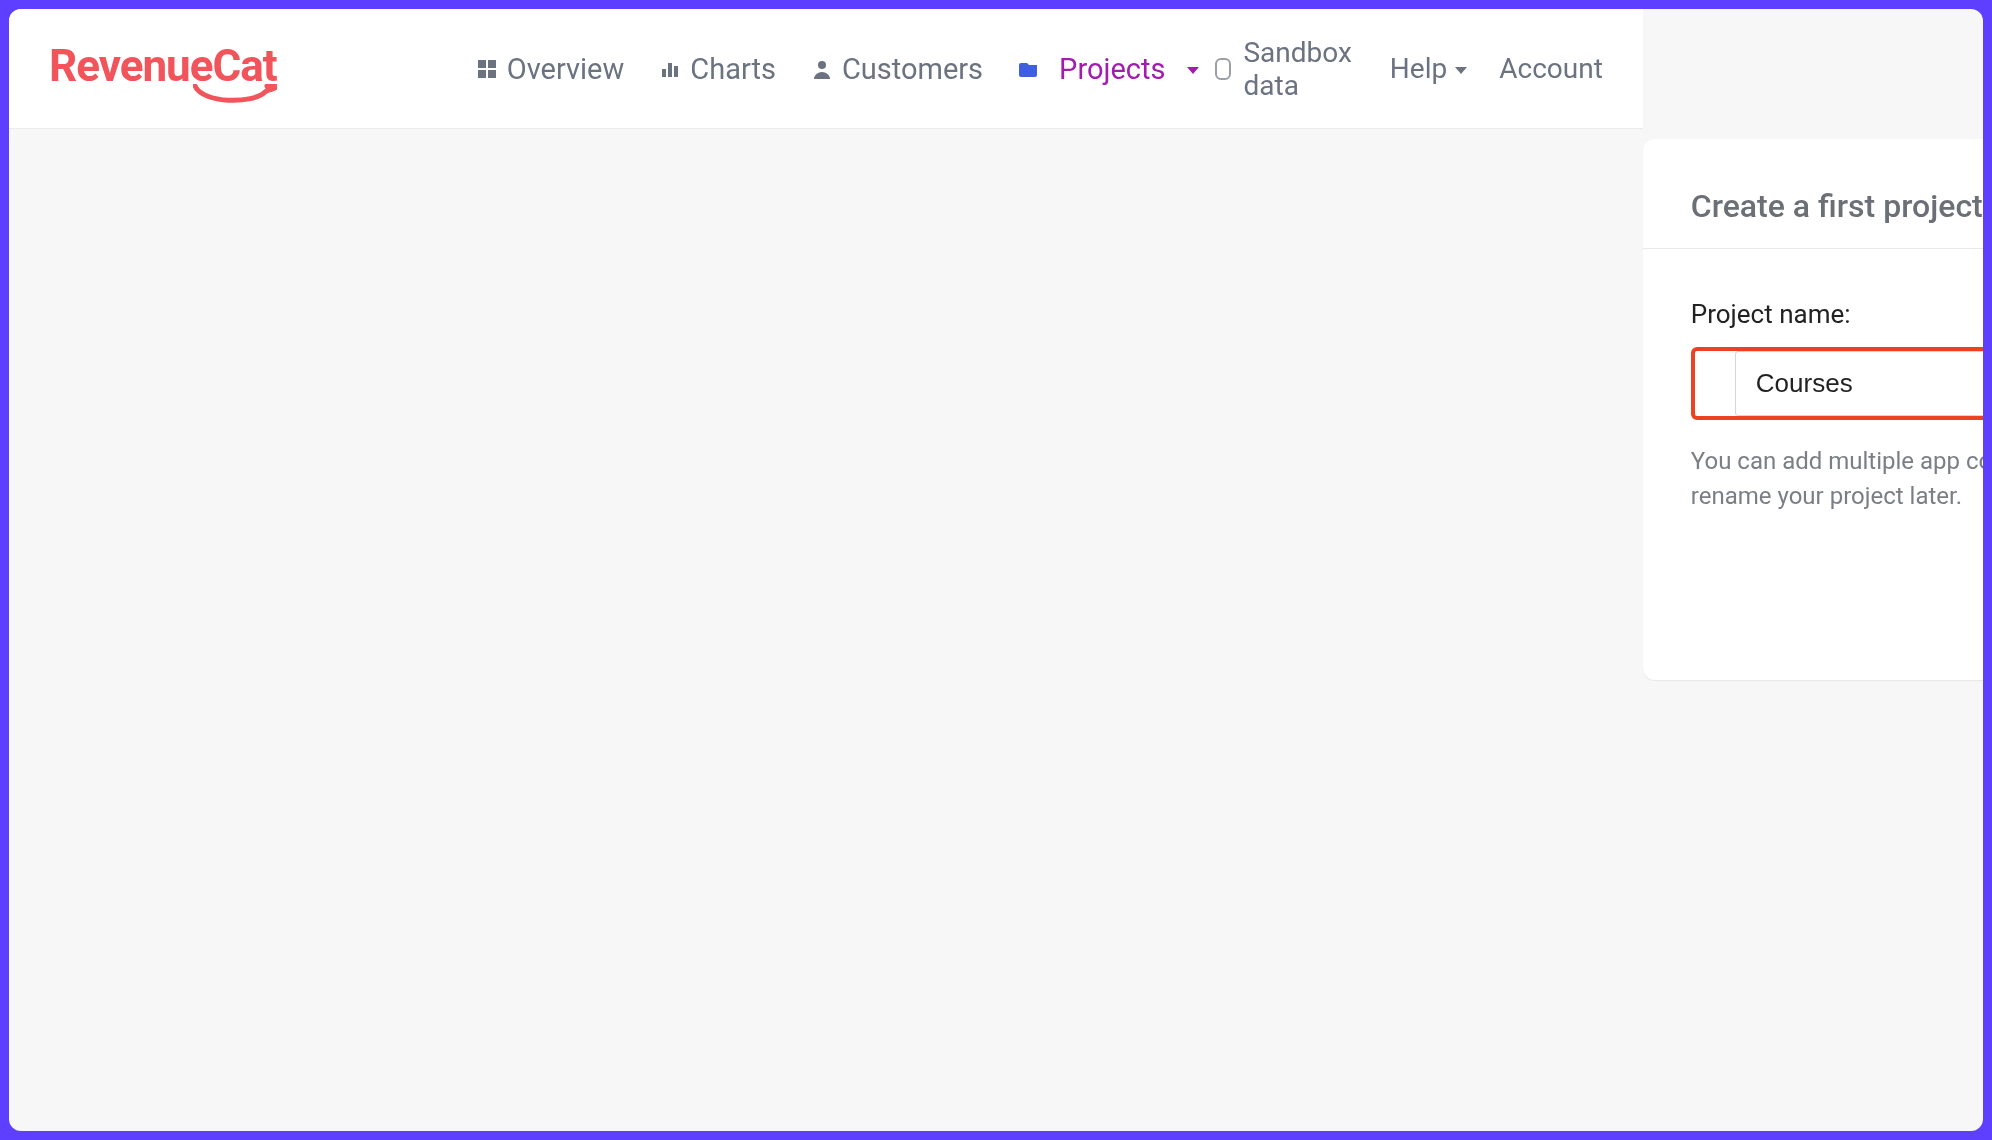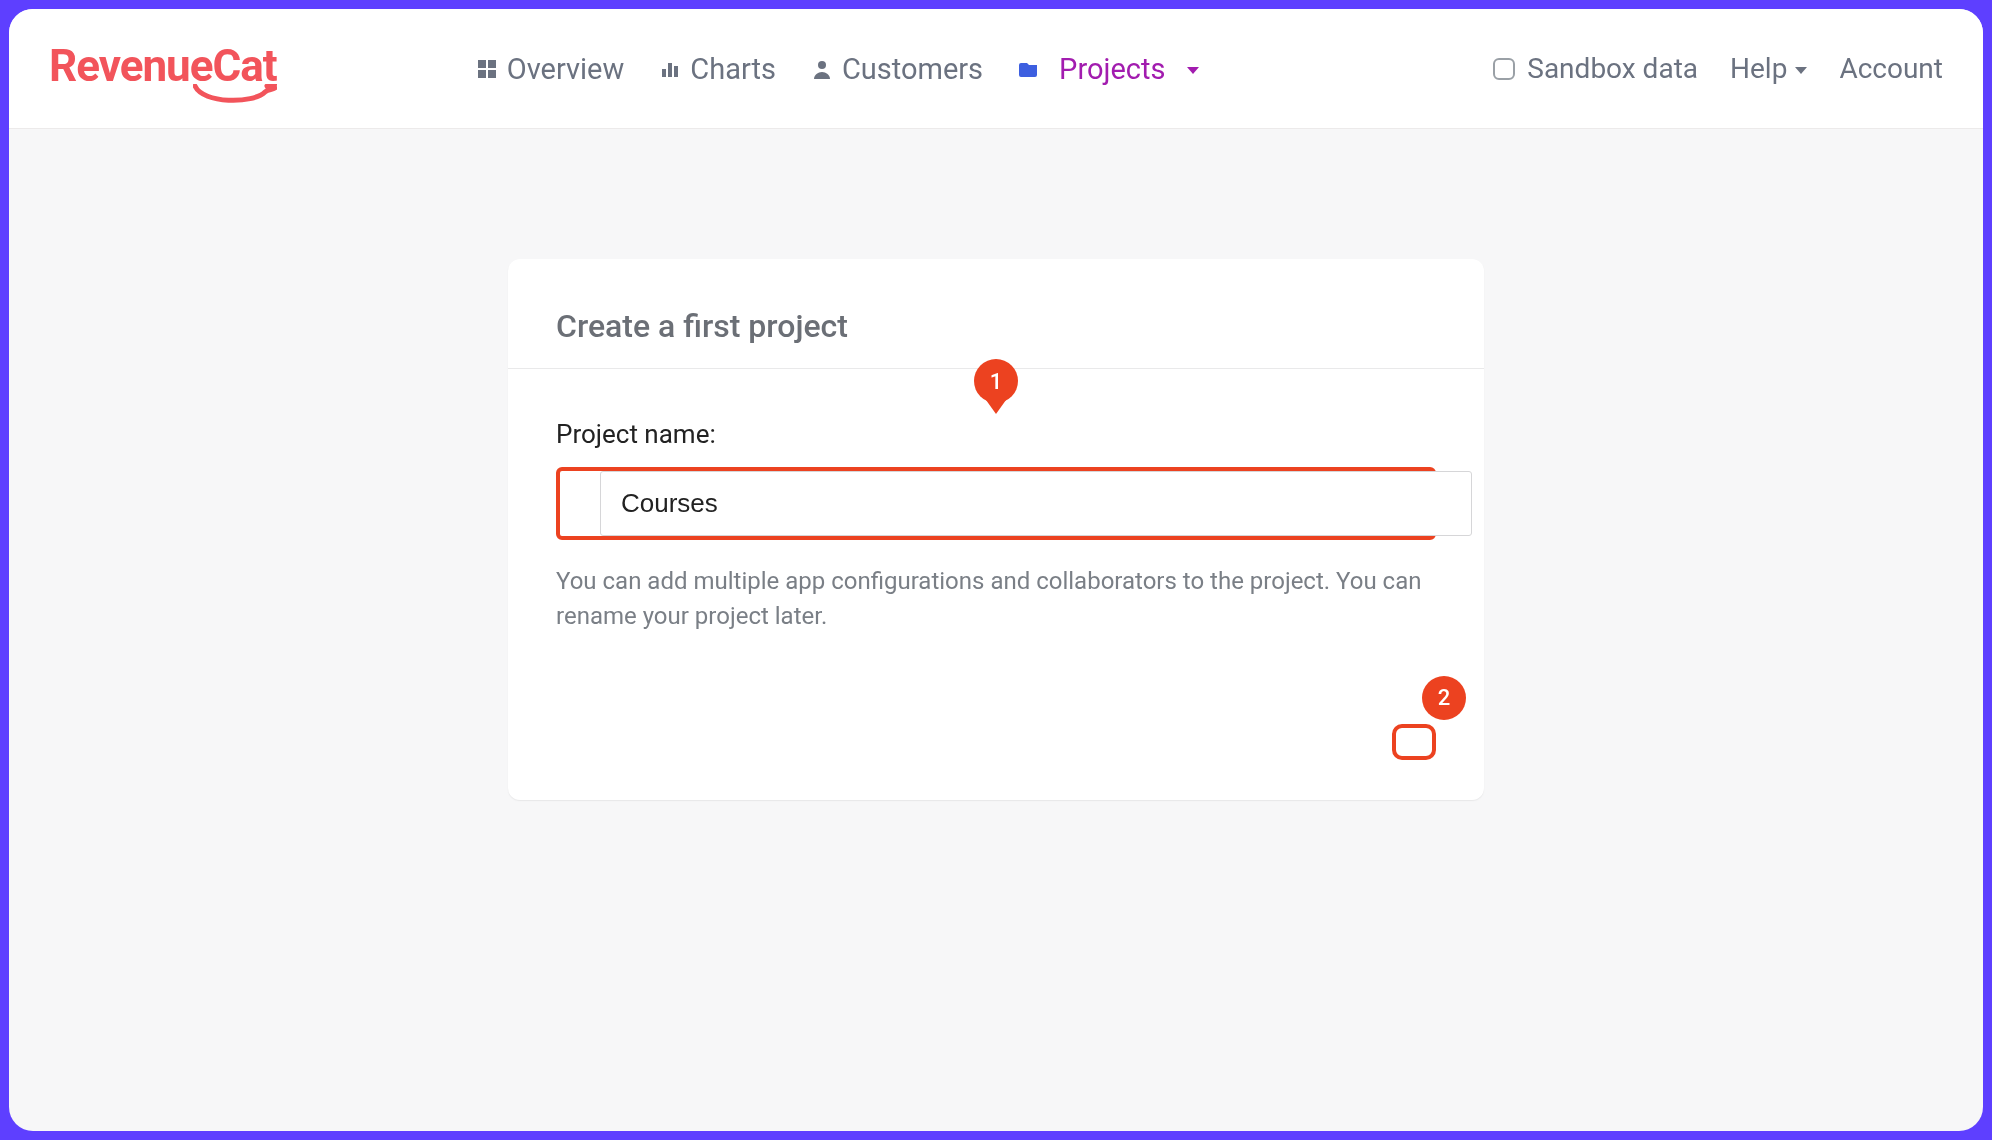--- a/index.html
+++ b/index.html
@@ -8,24 +8,23 @@
     font-family: -apple-system, BlinkMacSystemFont, "Segoe UI", Roboto, Helvetica, Arial, sans-serif;
     background: #5e3fff;
     width: 1992px;
     height: 1140px;
     padding: 9px;
   }
   .frame {
     width: 100%;
     height: 100%;
     background: #f7f7f8;
-    border-radius: 24px;
+    border-radius: 12px;
     overflow: hidden;
     display: flex;
-    flex-direction: column;
   }
   .topbar {
     background: #ffffff;
     height: 120px;
     display: flex;
     align-items: center;
     padding: 0 40px;
     border-bottom: 1px solid #eceaea;
   }
   .logo {

